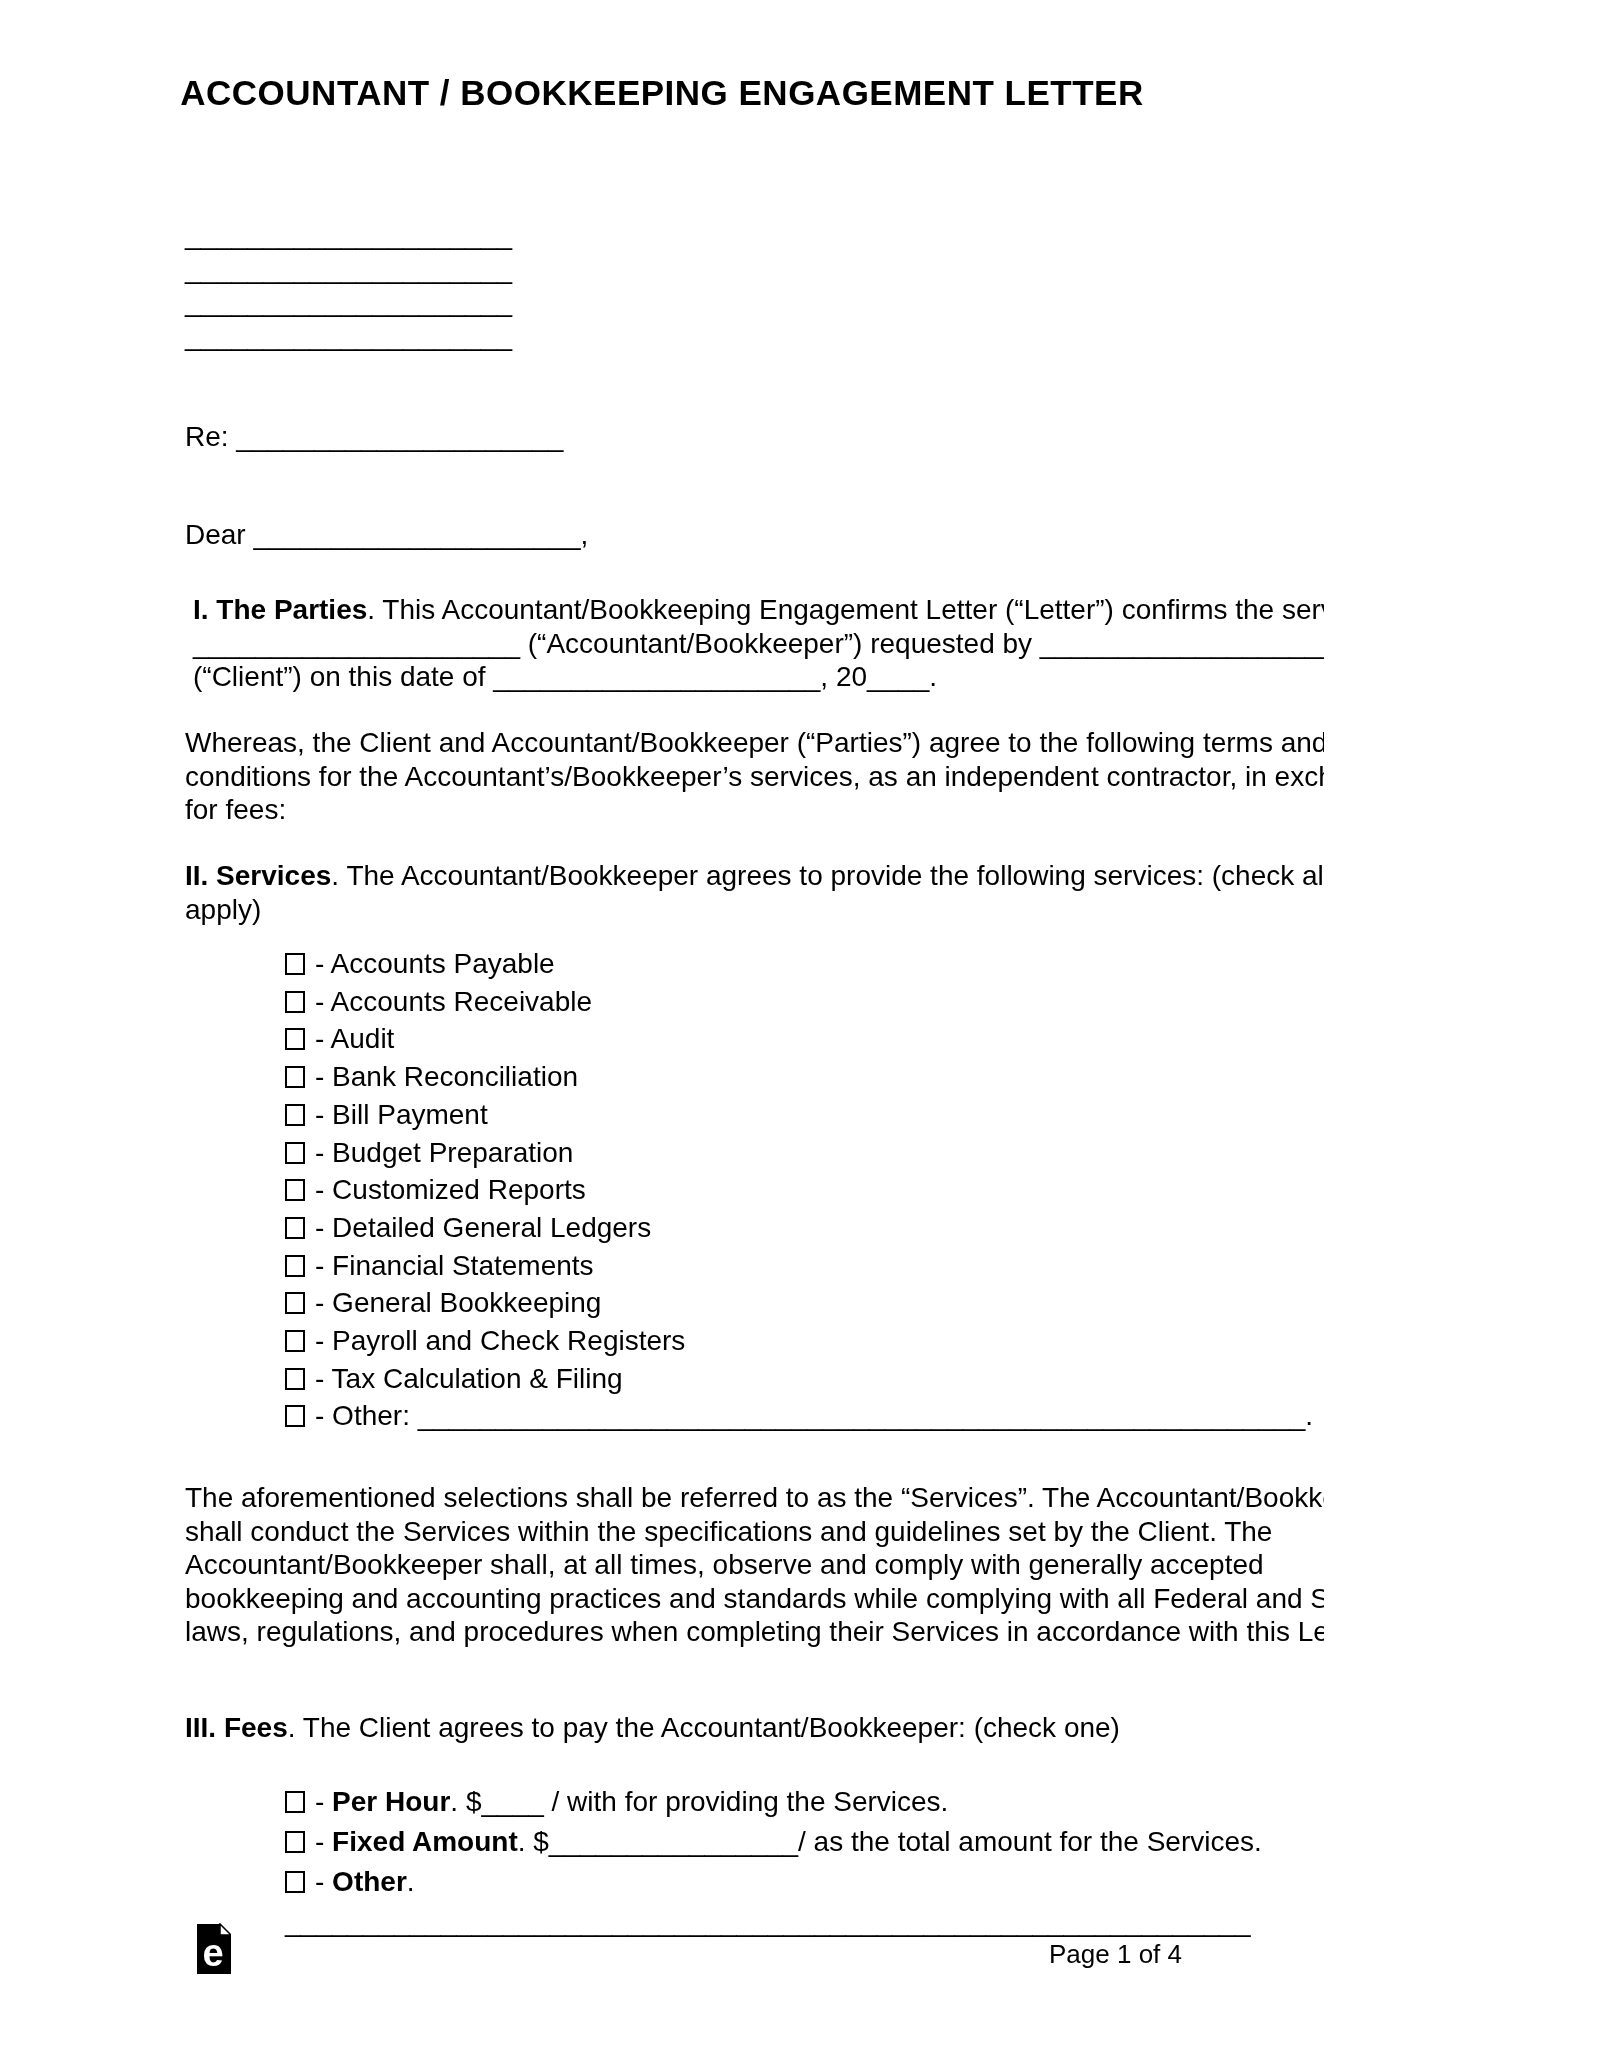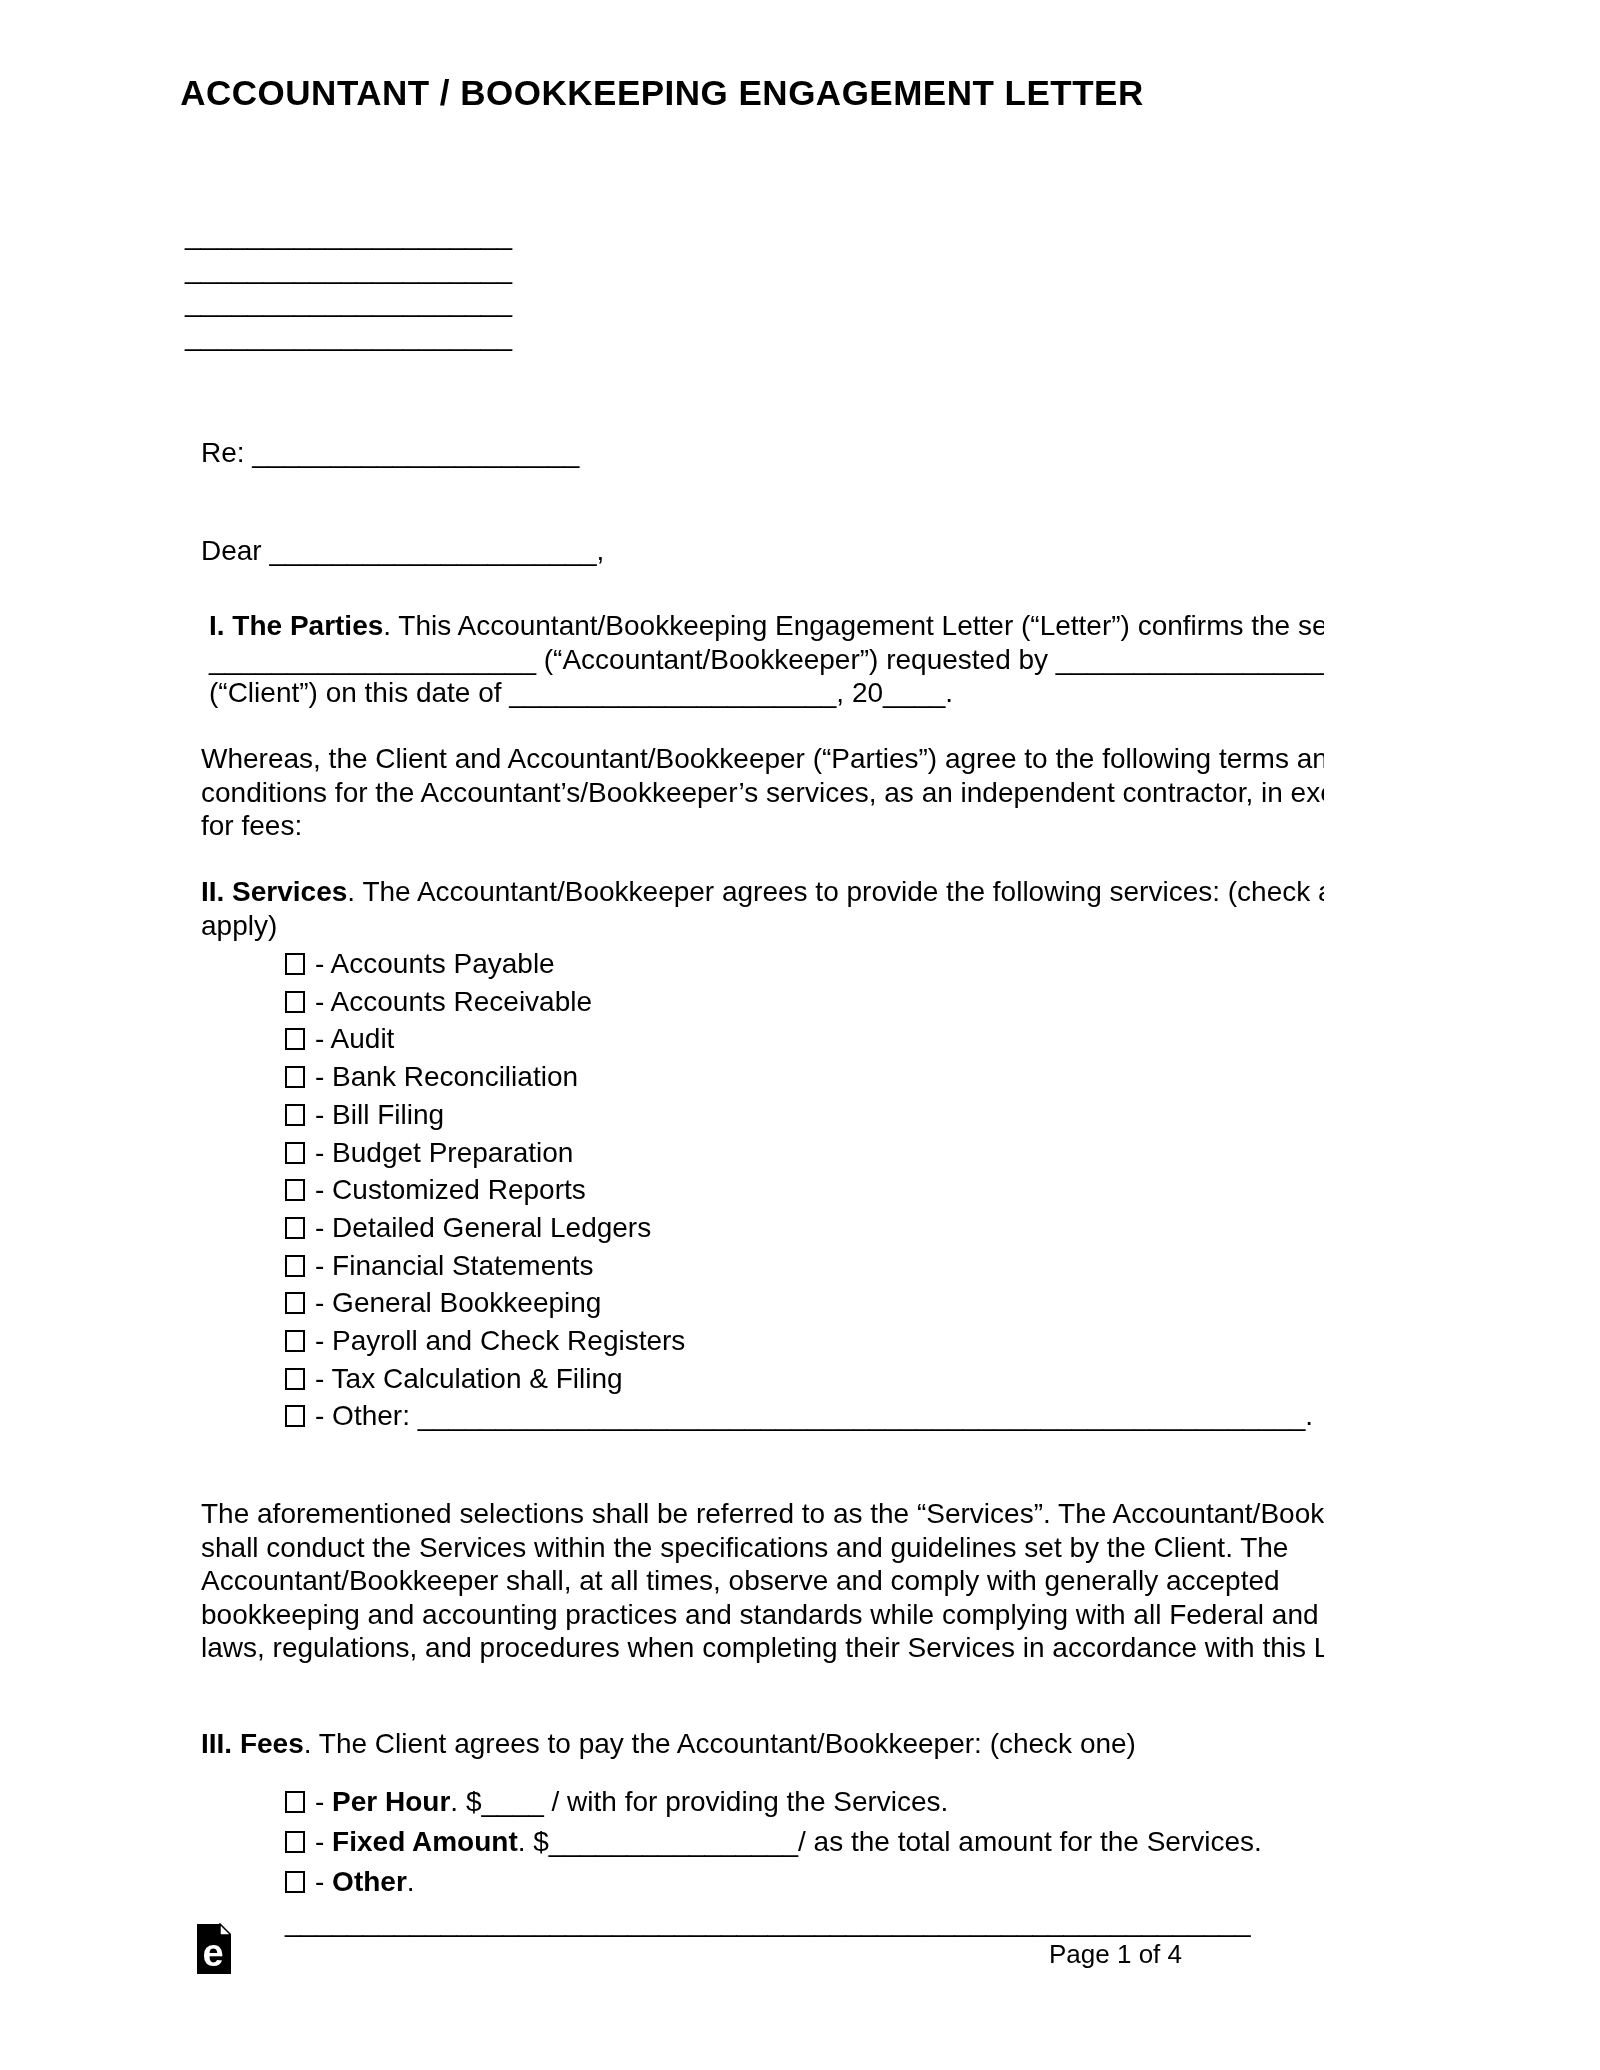--- a/index.html
+++ b/index.html
@@ -2,21 +2,21 @@
 <html><head>
 <meta charset="utf-8">
 <style>
   html,body { margin:0; padding:0; background:#ffffff; }
   .page {
     position:relative; width:1324px; height:2070px; background:#ffffff;
     overflow:hidden; color:#000000;
     font-family:"Liberation Sans", sans-serif;
     font-size:28px; line-height:33.5px;
   }
-  .abs { position:absolute; margin:16px; }
+  .abs { position:absolute; margin:0; }
   .title {
     position:absolute; top:74px; left:0; width:100%; margin:0;
     text-align:center; font-size:35px; font-weight:bold; line-height:1.1;
     letter-spacing:0.5px;
   }
   .letterhead { position:absolute; top:218px; left:185px; }
   .lh-line { line-height:33.5px; white-space:pre; }
   .re   { top:420px; left:185px; white-space:pre; }
   .dear { top:518px; left:185px; white-space:pre; }
   .para { width:1235px; }
@@ -62,21 +62,21 @@
 
   <p class="abs para whereas">Whereas, the Client and Accountant/Bookkeeper (“Parties”) agree to the following terms and conditions for the Accountant’s/Bookkeeper’s services, as an independent contractor, in exchange for fees:</p>
 
   <p class="abs para services-head"><b>II. Services</b><span>. The Accountant/Bookkeeper agrees to provide the following services: (check all that apply)</span></p>
 
   <ul class="svc-list">
     <li><span class="cbx"></span><span>- Accounts Payable</span></li>
     <li><span class="cbx"></span><span>- Accounts Receivable</span></li>
     <li><span class="cbx"></span><span>- Audit</span></li>
     <li><span class="cbx"></span><span>- Bank Reconciliation</span></li>
-    <li><span class="cbx"></span><span>- Bill Filing</span></li>
+    <li><span class="cbx"></span><span>- Bill Payment</span></li>
     <li><span class="cbx"></span><span>- Budget Preparation</span></li>
     <li><span class="cbx"></span><span>- Customized Reports</span></li>
     <li><span class="cbx"></span><span>- Detailed General Ledgers</span></li>
     <li><span class="cbx"></span><span>- Financial Statements</span></li>
     <li><span class="cbx"></span><span>- General Bookkeeping</span></li>
     <li><span class="cbx"></span><span>- Payroll and Check Registers</span></li>
     <li><span class="cbx"></span><span>- Tax Calculation &amp; Filing</span></li>
     <li><span class="cbx"></span><span>- Other: _________________________________________________________.</span></li>
   </ul>
 

